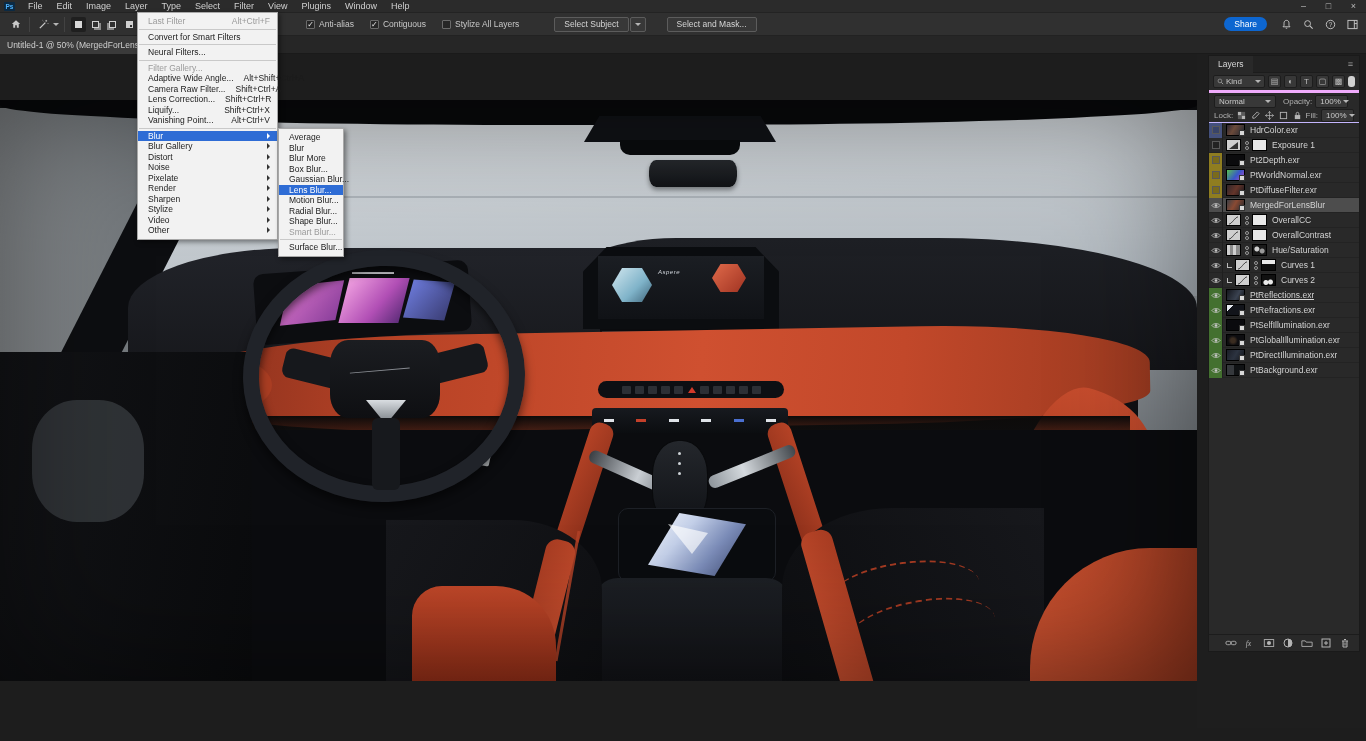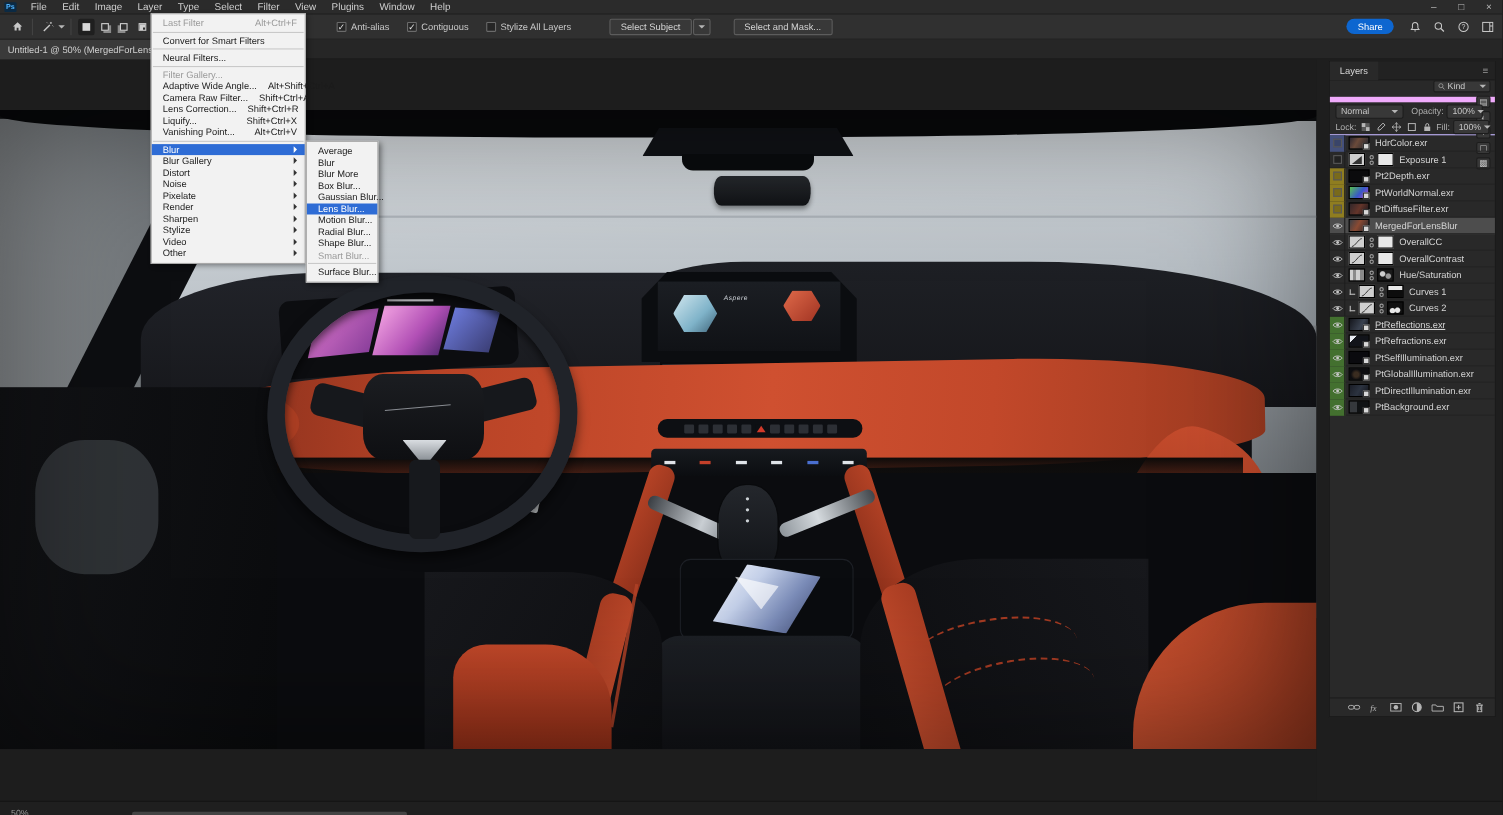--- a/index.html
+++ b/index.html
@@ -148,21 +148,21 @@
   .a-vig { left:0; top:0; width:1197px; height:581px; box-shadow:inset 0 0 130px rgba(0,0,0,.5); }
 
   
   .dock { position:absolute; left:1197px; top:0; width:169px; height:674px; background:#1e1e1e; }
   .dock-topicons { position:absolute; right:8px; top:-8px; display:flex; gap:8px; color:#9a9a9a; font-size:8px; }
   .panel { position:absolute; left:11px; top:1px; width:152px; height:597px; background:#292929;
     border:1px solid #1a1a1a; color:#c8c8c8; font-size:8.5px; }
   .panel-tabrow { height:17px; background:#222; display:flex; align-items:center; border-bottom:1px solid #1c1c1c; }
   .panel-tab { background:#292929; height:17px; line-height:17px; padding:0 9px; color:#d8d8d8; }
   .panel-menu { margin-left:auto; margin-right:6px; color:#9a9a9a; font-size:9px; }
-  .filter-row { height:20px; display:flex; align-items:flex-end; padding:0 4px; gap:3px; border-bottom:5px solid #f0abfc;flex-direction:column; }
+  .filter-row { height:20px; display:flex; align-items:center; padding:0 4px; gap:3px; border-bottom:3px solid #f0abfc; }
   .kind-dd { width:52px; height:13px; background:#383838; border:1px solid #1d1d1d; border-radius:2px;
     display:flex; align-items:center; padding:0 3px; gap:2px; font-size:8px; }
   .f-ico { width:13px; height:13px; background:#383838; border:1px solid #1d1d1d; border-radius:2px;
     display:flex; align-items:center; justify-content:center; font-size:8px; color:#bdbdbd; }
   .f-toggle { margin-left:auto; width:7px; height:11px; background:#d0d0d0; border-radius:3px; position:relative; }
   .blend-row, .lock-row { height:16px; display:flex; align-items:center; padding:0 5px; gap:3px; }
   .dd { background:#383838; border:1px solid #1d1d1d; border-radius:2px; height:13px;
     display:flex; align-items:center; padding:0 4px; font-size:8px; }
   .blend-dd { width:62px; } .pct-dd { width:33px; justify-content:flex-start; }
   .lbl { font-size:8px; color:#b0b0b0; }
@@ -772,24 +772,20 @@
               <svg width="10" height="10" viewBox="0 0 10 10">
                 <path d="M2 3 H8 M3 3 V9 H7 V3 M4 1.5 H6" fill="none" stroke="#b5b5b5"></path>
                 <path d="M4.2 4.5 V7.5 M5.8 4.5 V7.5" stroke="#b5b5b5" stroke-width=".7"></path>
               </svg>
             </span>
           </div>
       </div>
     </div>
   </div>
 
-  <div class="statusbar">
-    <span class="sb-zoom">50%</span>
-    <span class="sb-blur"></span>
-  </div>
 
   <div class="wmenu" id="filter-menu">
       <div class="wm-item dis">
         <span>Last Filter</span>
         <span class="sc">Alt+Ctrl+F</span>
       </div>
       <div class="wm-sep"></div>
       <div class="wm-item">
         <span>Convert for Smart Filters</span>
       </div>

